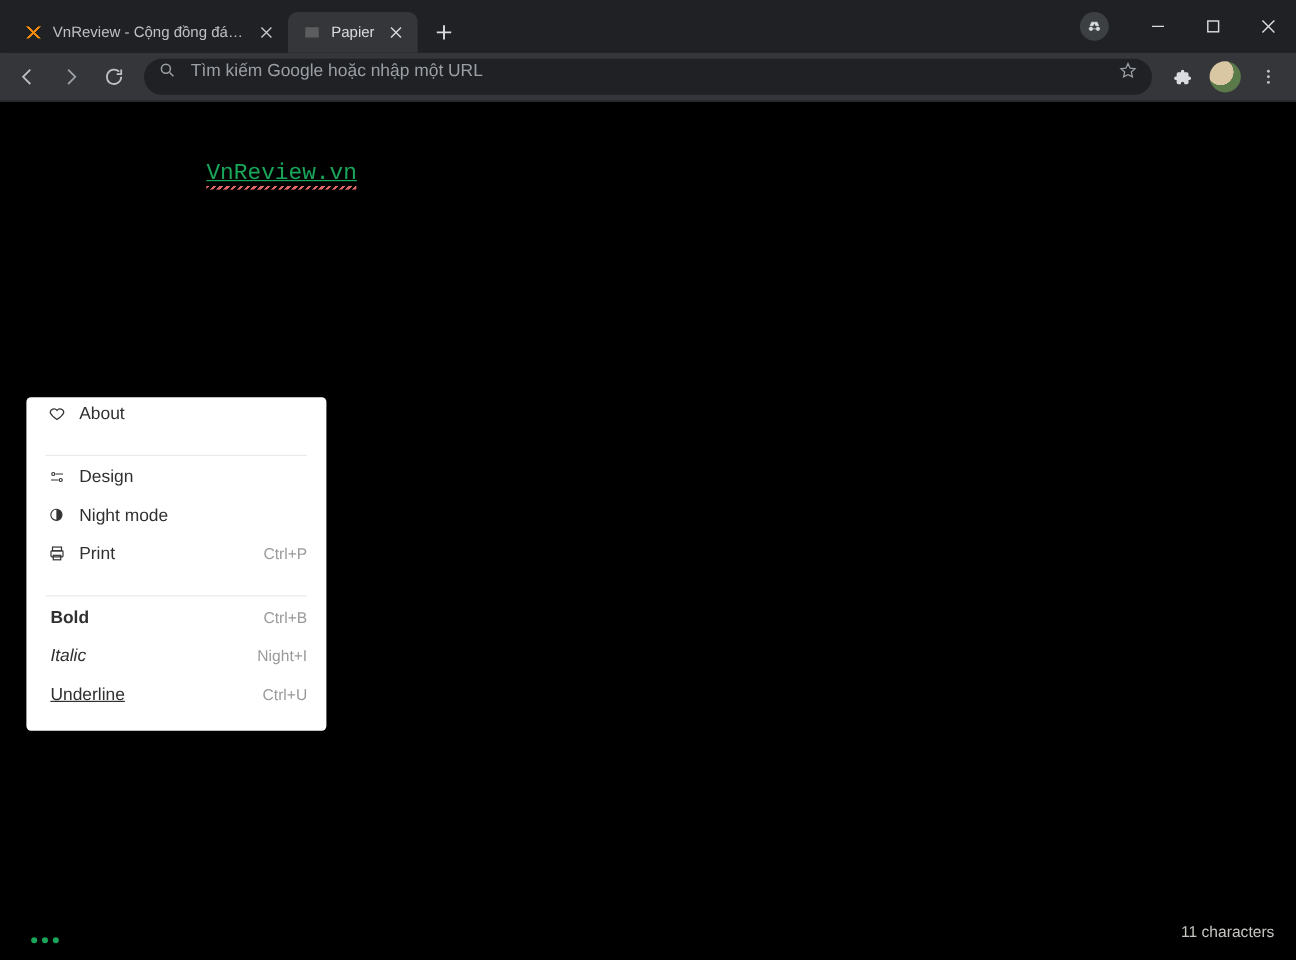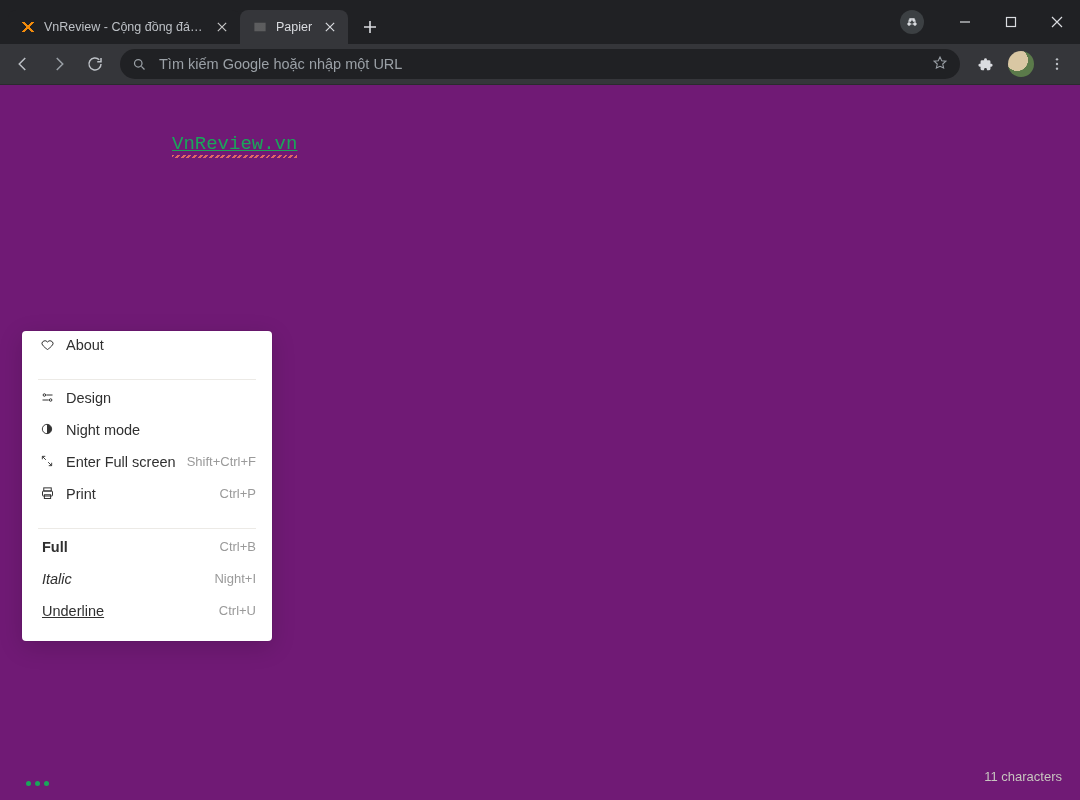--- a/index.html
+++ b/index.html
@@ -19,28 +19,28 @@
 
   .win-controls { margin-left: auto; display: flex; align-items: center; height: 44px; }
   .incognito-badge { width: 24px; height: 24px; border-radius: 50%; background:#3c4043; margin-right: 18px; display:flex; align-items:center; justify-content:center; }
   .incognito-badge svg { width:14px; height:14px; }
   .win-btn { width: 46px; height: 34px; display:flex; align-items:center; justify-content:center; color:#dadce0; }
   .win-btn svg { width: 12px; height: 12px; stroke:#dadce0; stroke-width:1.2; fill:none; }
 
   
   .toolbar { height: 40px; background: #35363a; display:flex; align-items:center; padding: 0 6px; gap: 2px; }
   .tbtn { width: 34px; height: 34px; display:flex; align-items:center; justify-content:center; color:#bdc1c6; border-radius:50%; }
-  .omnibox { flex:1; height: 30px; background:#202124; border-radius: 15px; display:flex; align-items:center; padding: 2px 12px; color:#9aa0a6; font-size: 14.5px; margin: 0 6px; }
+  .omnibox { flex:1; height: 30px; background:#202124; border-radius: 15px; display:flex; align-items:flex-start; padding: 2px 12px; color:#9aa0a6; font-size: 14.5px; margin: 0 6px; }
   .omnibox .search-ic { margin-right: 12px; display:flex; }
   .omnibox .placeholder { color:#9aa0a6; flex:1; }
   .omnibox .star { color:#9aa0a6; }
   .avatar { width: 26px; height: 26px; border-radius:50%; background: radial-gradient(circle at 35% 35%, #d9c7a3 0 45%, #5b7a4a 46% 100%); margin: 0 4px; }
 
   
-  .content { position: relative; background: #701a75; height: calc(800px - 44px - 40px); width: 100%; border-top: 1px solid #2a2b2e; }
+  .content { position: relative; background: #000000; height: calc(800px - 44px - 40px); width: 100%; border-top: 1px solid #2a2b2e; }
   .editor-link { position:absolute; left: 172px; top: 48px; font-family: "Consolas","Courier New",monospace; font-size: 19px; color: #1aa65a; text-decoration: underline; text-decoration-color: #1aa65a; }
   .editor-link .spellwave { position:absolute; left:0; right:0; bottom:-3px; height:3px; background-image: repeating-linear-gradient(135deg, #e06666 0 2px, transparent 2px 4px); }
 
   
   .popup { position:absolute; left: 22px; top: 246px; width: 250px; background:#ffffff; border-radius: 4px; box-shadow: 0 6px 24px rgba(0,0,0,0.15), 0 0 0 1px rgba(0,0,0,0.04); padding: 6px 0; }
   .popup .row { display:flex; align-items:flex-start; height: 32px; padding: 0 16px; color:#303030; font-size: 14.5px; cursor:pointer; }
   .popup .row .ic { width: 18px; margin-right: 10px; display:flex; align-items:center; justify-content:center; color:#3c3c3c; }
   .popup .row .lbl { flex:1; }
   .popup .row .sc { color:#9a9a9a; font-size: 13px; }
   .popup hr { border:none; border-top:1px solid #eceae6; margin: 10px 16px; }
@@ -196,41 +196,32 @@
       <span class="ic">
         <svg width="14" height="14" viewBox="0 0 24 24">
             <circle cx="12" cy="12" r="8" fill="none" stroke="#333" stroke-width="1.6"></circle>
             <path d="M12 4a8 8 0 0 1 0 16z" fill="#333"></path>
           </svg>
       </span>
       <span class="lbl">Night mode</span>
     </div>
     <div class="row">
       <span class="ic">
-        <svg width="14" height="14" viewBox="0 0 24 24" fill="none" stroke="#333" stroke-width="1.6">
-            <path d="M4 9V4h5M20 15v5h-5M4 4l6 6M20 20l-6-6"></path>
-          </svg>
-      </span>
-      <span class="lbl">Enter Full screen</span>
-      <span class="sc">Shift+Ctrl+F</span>
-    </div>
-    <div class="row">
-      <span class="ic">
         <svg width="15" height="15" viewBox="0 0 24 24" fill="none" stroke="#333" stroke-width="1.6">
             <rect x="6" y="3" width="12" height="5"></rect>
             <rect x="4" y="8" width="16" height="8" rx="1"></rect>
             <rect x="7" y="14" width="10" height="6"></rect>
           </svg>
       </span>
       <span class="lbl">Print</span>
       <span class="sc">Ctrl+P</span>
     </div>
     <hr>
     <div class="row bold noicon">
-      <span class="lbl">Full</span>
+      <span class="lbl">Bold</span>
       <span class="sc">Ctrl+B</span>
     </div>
     <div class="row italic noicon">
       <span class="lbl">Italic</span>
       <span class="sc">Night+I</span>
     </div>
     <div class="row underline noicon">
       <span class="lbl">Underline</span>
       <span class="sc">Ctrl+U</span>
     </div>

